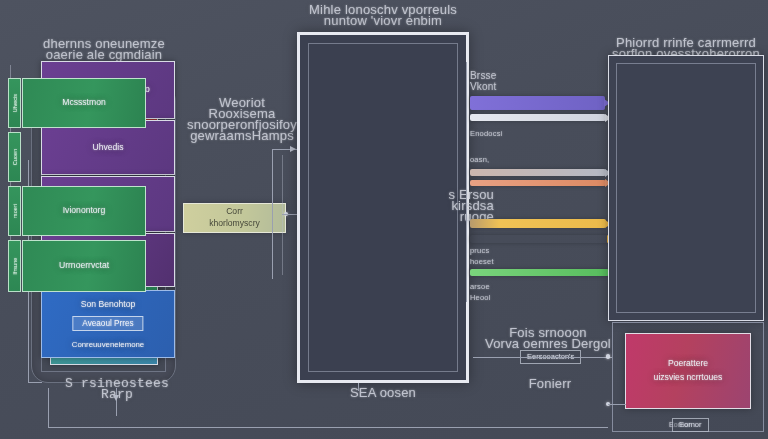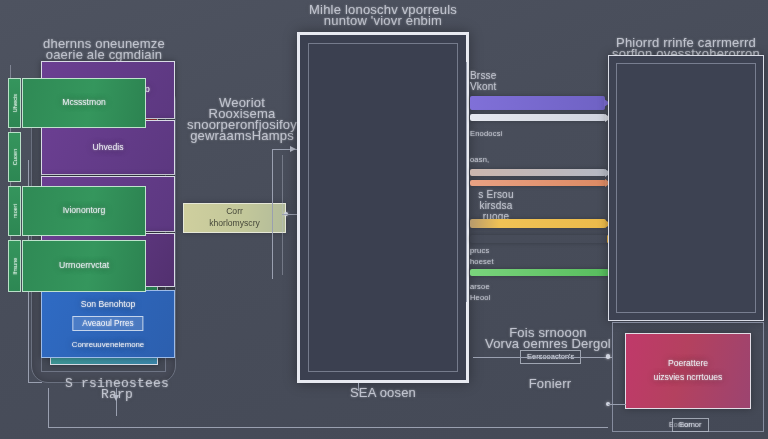--- a/index.html
+++ b/index.html
@@ -293,21 +293,21 @@
 
   <div class="cap" style="left:470px; top:128px; width:50px; text-align:left; font-size:7.5px;">Enodocsi</div>
   <div class="cap" style="left:470px; top:154px; width:40px; text-align:left; font-size:7.5px;">oasn,</div>
 
   <div class="band" style="left:470px; top:169px; width:136px; height:7px; color:#b9bdc8;
               background:linear-gradient(90deg,#cbb6ae,#b5b9c4);"></div>
 
   <div class="band" style="left:470px; top:180px; width:136px; height:6px; color:#e0926c;
               background:linear-gradient(90deg,#e8a183,#dd8a63);"></div>
 
-  <div class="cap" style="left:470px; top:189px; width:52px; text-align:center; font-size:10px;">s Ersou
+  <div class="cap" style="left:442px; top:189px; width:52px; text-align:right; font-size:13px;">s Ersou
 kirsdsa
      ruoge</div>
 
   <div class="band" style="left:470px; top:219px; width:136px; height:9px; color:#e8b547;
               background:linear-gradient(90deg,#b79a6c,#f0c255 22%,#ecbb4b);"></div>
 
   <div class="band" style="left:470px; top:235px; width:138px; height:8px; color:#e0a83c;
               background:linear-gradient(90deg,#e9b94a,#ddа43a);"></div>
 
   <div class="cap" style="left:470px; top:245px; width:50px; text-align:left; font-size:7.5px;">prucs

